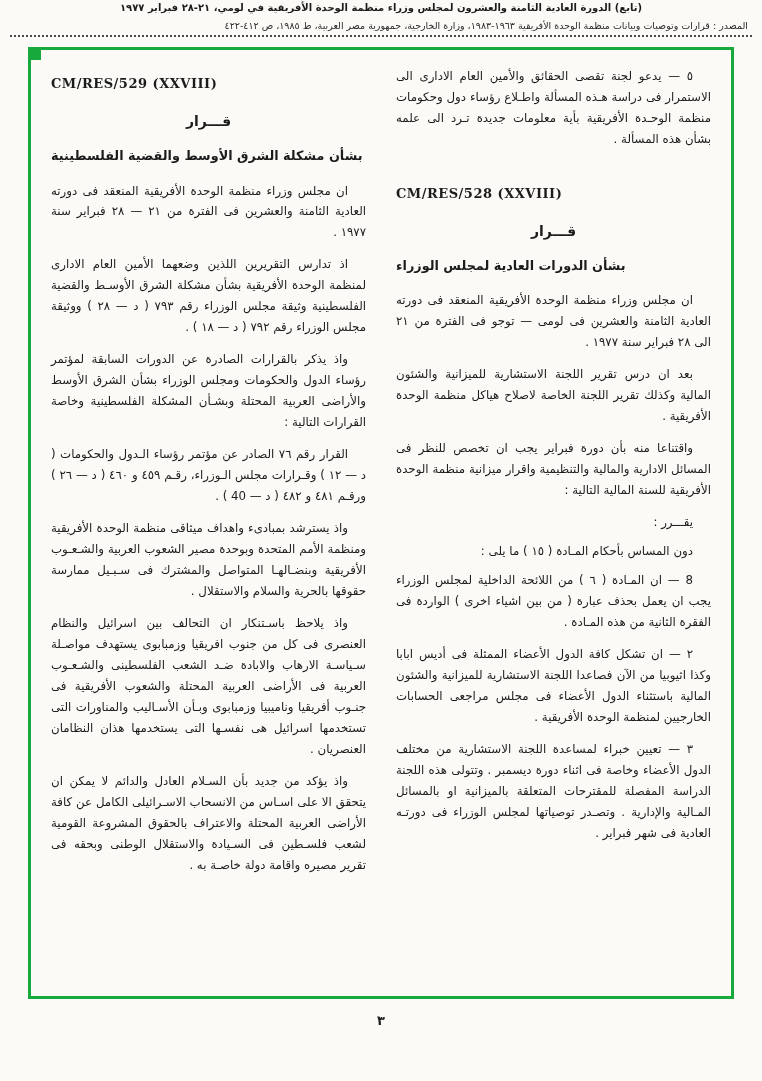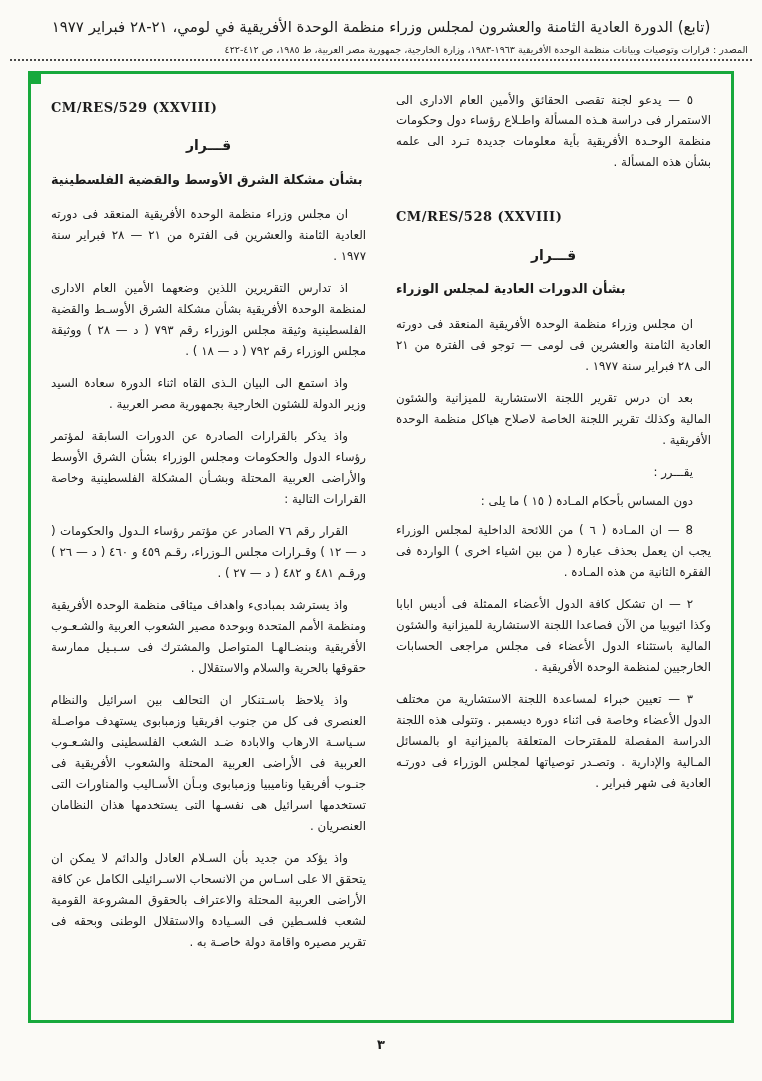--- a/index.html
+++ b/index.html
@@ -11,24 +11,24 @@
   html,body{width:762px;}
   body{
     width:762px;height:1081px;
     background:var(--paper);
     color:var(--ink);
     font-family:"DejaVu Sans",sans-serif;
     direction:rtl;
     overflow:hidden;
   }
   .page-header{
-    padding:16px 20px 0 20px;
+    padding:0 20px 0 20px;
     text-align:center;
-    font-weight:normal;
-    font-size:15px;
+    font-weight:bold;
+    font-size:10px;
     line-height:1.5;
   }
   .source-line{
     padding:5px 14px 2px 14px;
     font-size:9.5px;
     text-align:right;
     color:#2a2a2a;
   }
   .dotted-divider{
     margin:2px 10px 0 10px;
@@ -109,36 +109,36 @@
   <div class="corner-mark"></div>
   <div class="columns">
 
     <div class="column col-right">
       <div class="para">٥ — يدعو لجنة تقصى الحقائق والأمين العام الادارى الى الاستمرار فى دراسة هـذه المسألة واطـلاع رؤساء دول وحكومات منظمة الوحـدة الأفريقية بأية معلومات جديدة تـرد الى علمه بشأن هذه المسألة .</div>
       <div class="resolution-id">CM/RES/528 (XXVIII)</div>
       <div class="resolution-title">قـــرار</div>
       <div class="resolution-subtitle">بشأن الدورات العادية لمجلس الوزراء</div>
       <div class="para">ان مجلس وزراء منظمة الوحدة الأفريقية المنعقد فى دورته العادية الثامنة والعشرين فى لومى — توجو فى الفترة من ٢١ الى ٢٨ فبراير سنة ١٩٧٧ .</div>
       <div class="para">بعد ان درس تقرير اللجنة الاستشارية للميزانية والشئون المالية وكذلك تقرير اللجنة الخاصة لاصلاح هياكل منظمة الوحدة الأفريقية .</div>
+      <div class="para">واقتناعا منه بأن دورة فبراير يجب ان تخصص للنظر فى المسائل الادارية والمالية والتنظيمية واقرار ميزانية منظمة الوحدة الأفريقية للسنة المالية التالية :</div>
       <div class="para tight">يقـــرر :</div>
       <div class="para tight">دون المساس بأحكام المـادة ( ١٥ ) ما يلى :</div>
       <div class="para">8 — ان المـادة ( ٦ ) من اللائحة الداخلية لمجلس الوزراء يجب ان يعمل بحذف عبارة ( من بين اشياء اخرى ) الواردة فى الفقرة الثانية من هذه المـادة .</div>
       <div class="para">٢ — ان تشكل كافة الدول الأعضاء الممثلة فى أديس ابابا وكذا اثيوبيا من الآن فصاعدا اللجنة الاستشارية للميزانية والشئون المالية باستثناء الدول الأعضاء فى مجلس مراجعى الحسابات الخارجيين لمنظمة الوحدة الأفريقية .</div>
       <div class="para">٣ — تعيين خبراء لمساعدة اللجنة الاستشارية من مختلف الدول الأعضاء وخاصة فى اثناء دورة ديسمبر . وتتولى هذه اللجنة الدراسة المفصلة للمقترحات المتعلقة بالميزانية او بالمسائل المـالية والإدارية . وتصـدر توصياتها لمجلس الوزراء فى دورتـه العادية فى شهر فبراير .</div>
     </div>
 
     <div class="column col-left">
       <div class="resolution-id">CM/RES/529 (XXVIII)</div>
       <div class="resolution-title">قـــرار</div>
       <div class="resolution-subtitle">بشأن مشكلة الشرق الأوسط والقضية الفلسطينية</div>
       <div class="para">ان مجلس وزراء منظمة الوحدة الأفريقية المنعقد فى دورته العادية الثامنة والعشرين فى الفترة من ٢١ — ٢٨ فبراير سنة ١٩٧٧ .</div>
       <div class="para">اذ تدارس التقريرين اللذين وضعهما الأمين العام الادارى لمنظمة الوحدة الأفريقية بشأن مشكلة الشرق الأوسـط والقضية الفلسطينية وثيقة مجلس الوزراء رقم ٧٩٣ ( د — ٢٨ ) ووثيقة مجلس الوزراء رقم ٧٩٢ ( د — ١٨ ) .</div>
-      <div class="para">واذ استمع الى البيان الـذى القاه اثناء الدورة سعادة السيد وزير الدولة للشئون الخارجية بجمهورية مصر العربية .</div>
       <div class="para">واذ يذكر بالقرارات الصادرة عن الدورات السابقة لمؤتمر رؤساء الدول والحكومات ومجلس الوزراء بشأن الشرق الأوسط والأراضى العربية المحتلة وبشـأن المشكلة الفلسطينية وخاصة القرارات التالية :</div>
-      <div class="para">القرار رقم ٧٦ الصادر عن مؤتمر رؤساء الـدول والحكومات ( د — ١٢ ) وقـرارات مجلس الـوزراء، رقـم ٤٥٩ و ٤٦٠ ( د — ٢٦ ) ورقـم ٤٨١ و ٤٨٢ ( د — ٢٧ ) .</div>
+      <div class="para">القرار رقم ٧٦ الصادر عن مؤتمر رؤساء الـدول والحكومات ( د — ١٢ ) وقـرارات مجلس الـوزراء، رقـم ٤٥٩ و ٤٦٠ ( د — ٢٦ ) ورقـم ٤٨١ و ٤٨٢ ( د — 40 ) .</div>
       <div class="para">واذ يسترشد بمبادىء واهداف ميثاقى منظمة الوحدة الأفريقية ومنظمة الأمم المتحدة وبوحدة مصير الشعوب العربية والشـعـوب الأفريقية وبنضـالهـا المتواصل والمشترك فى سـبـيل ممارسة حقوقها بالحرية والسلام والاستقلال .</div>
       <div class="para">واذ يلاحظ باسـتنكار ان التحالف بين اسرائيل والنظام العنصرى فى كل من جنوب افريقيا وزمبابوى يستهدف مواصـلة سـياسـة الارهاب والابادة ضـد الشعب الفلسطينى والشـعـوب العربية فى الأراضى العربية المحتلة والشعوب الأفريقية فى جنـوب أفريقيا وناميبيا وزمبابوى وبـأن الأسـاليب والمناورات التى تستخدمها اسرائيل هى نفسـها التى يستخدمها هذان النظامان العنصريان .</div>
       <div class="para">واذ يؤكد من جديد بأن السـلام العادل والدائم لا يمكن ان يتحقق الا على اسـاس من الانسحاب الاسـرائيلى الكامل عن كافة الأراضى العربية المحتلة والاعتراف بالحقوق المشروعة القومية لشعب فلسـطين فى السـيادة والاستقلال الوطنى وبحقه فى تقرير مصيره واقامة دولة خاصـة به .</div>
     </div>
 
   </div>
 </div>
 
 <div class="page-number">٣</div>
 

